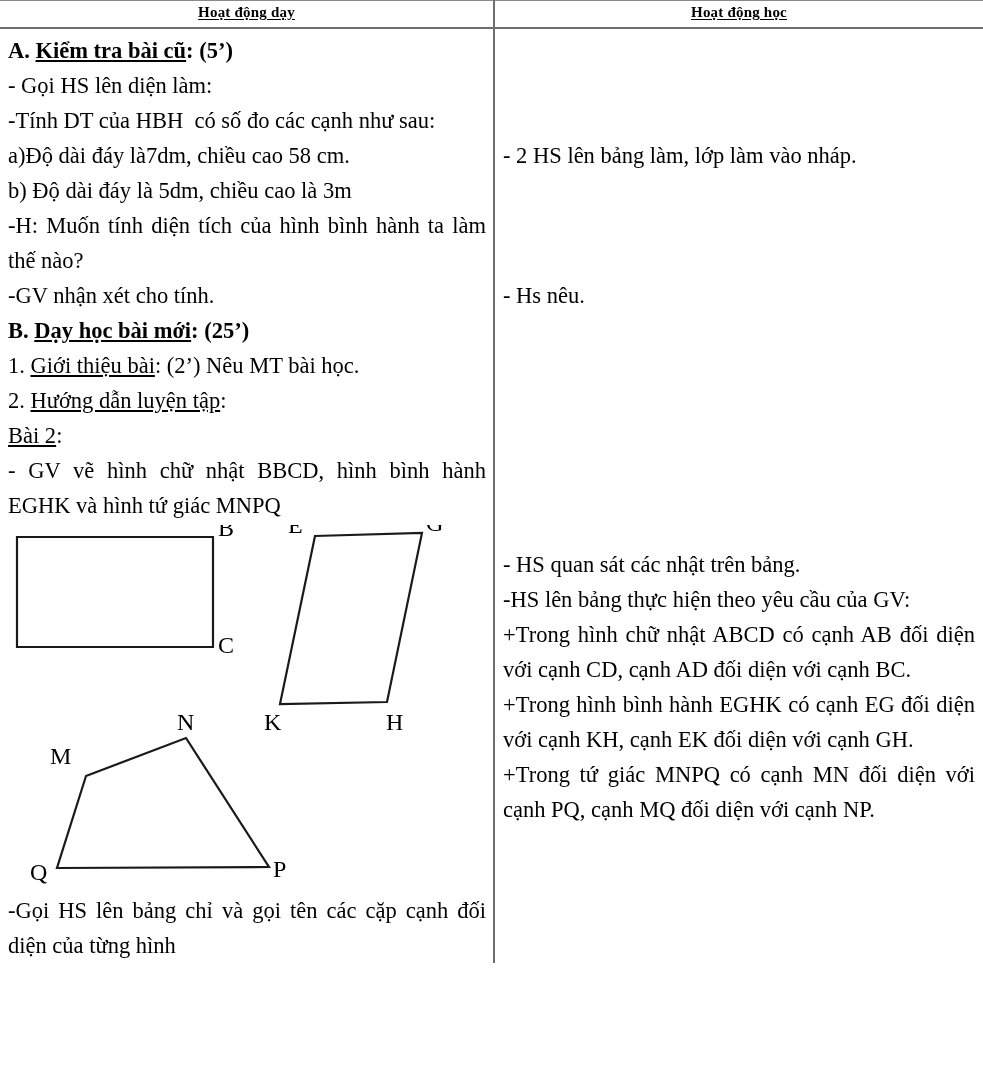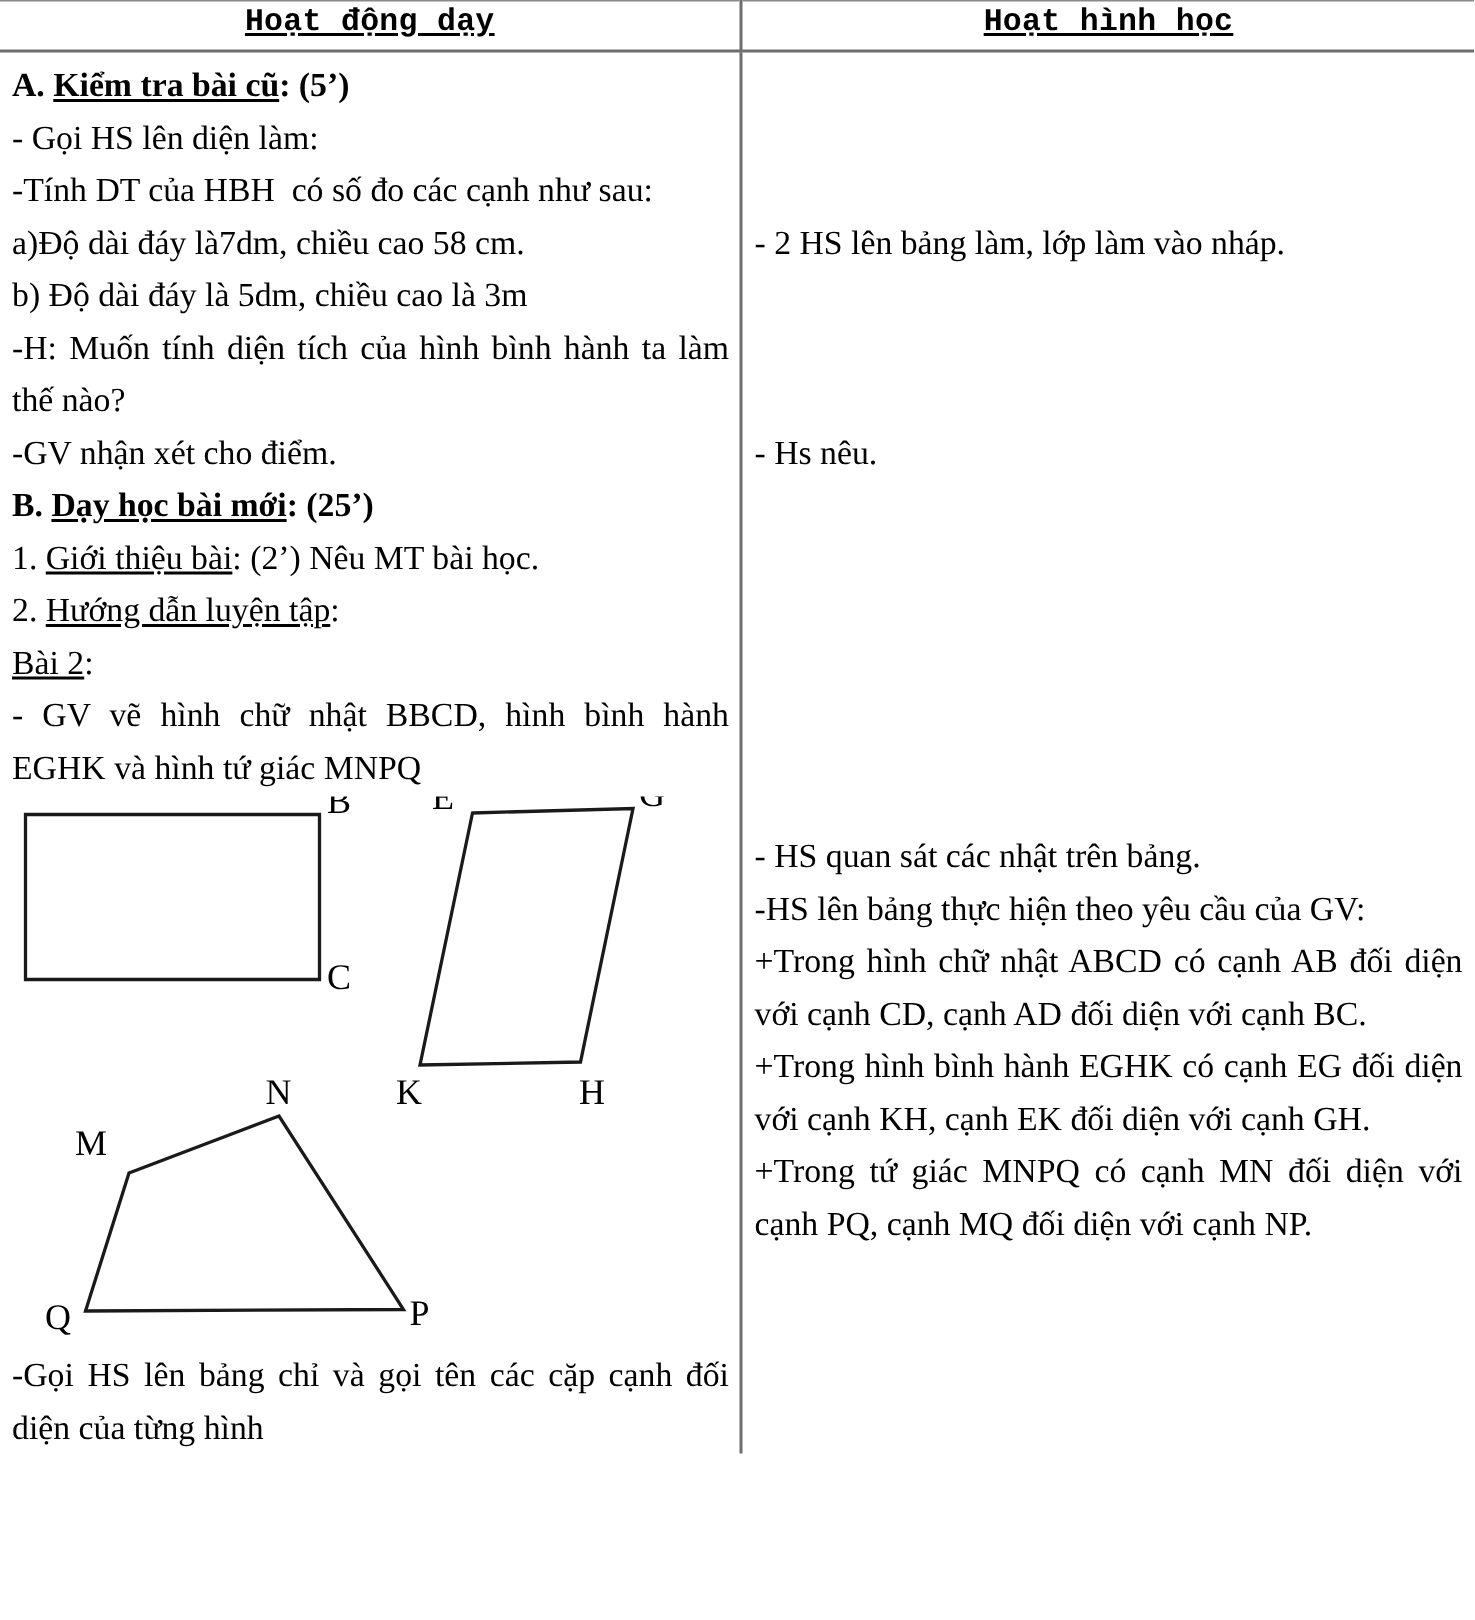--- a/index.html
+++ b/index.html
@@ -29,24 +29,23 @@
   .hdr-row th {
     border-top: 1px solid #8a8a8a;
     border-bottom: 2px solid #6e6e6e;
     padding: 3px 0 6px 0;
     vertical-align: middle;
   }
   .hdr-row th.left-head { border-right: 2px solid #6e6e6e; }
 
   .head-title {
     font-weight: bold;
-    font-size: 21px;
+    font-size: 15px;
     text-align: center;
     letter-spacing: 0.2px;
-    font-family: Liberation Mono, monospace;
   }
   .head-title span.ul { text-decoration: underline; text-underline-offset: 2px; }
 
   .body-row td {
     vertical-align: top;
     padding: 0;
   }
   .body-row td.left-cell {
     border-right: 2px solid #6e6e6e;
     padding: 4px 7px 0 8px;
@@ -94,35 +93,35 @@
     <colgroup>
         <col class="c-left">
         <col class="c-right">
       </colgroup>
     <tbody>
       <tr class="hdr-row">
         <th class="left-head">
           <div class="head-title"><span class="ul">Hoạt động dạy</span></div>
         </th>
         <th>
-          <div class="head-title"><span class="ul">Hoạt hình học</span></div>
+          <div class="head-title"><span class="ul">Hoạt động học</span></div>
         </th>
       </tr>
       <tr class="body-row">
 
         <td class="left-cell">
 
           <p class="ln b plain"><span>A. </span><span class="u">Kiểm tra bài cũ</span><span>: (5’)</span></p>
 
           <p class="ln plain">- Gọi HS lên diện làm:</p>
           <p class="ln">-Tính DT của HBH  có số đo các cạnh như sau:</p>
           <p class="ln plain">a)Độ dài đáy là7dm, chiều cao 58 cm.</p>
           <p class="ln plain">b) Độ dài đáy là 5dm, chiều cao là 3m</p>
           <p class="ln">-H: Muốn tính diện tích của hình bình hành ta làm thế nào?</p>
-          <p class="ln plain">-GV nhận xét cho điểm.</p>
+          <p class="ln plain">-GV nhận xét cho tính.</p>
 
           <p class="ln b plain"><span>B. </span><span class="u">Dạy học bài mới</span><span>: (25’)</span></p>
 
           <p class="ln plain"><span>1. </span><span class="u">Giới thiệu bài</span><span>: (2’) Nêu MT bài học.</span></p>
 
           <p class="ln plain"><span>2. </span><span class="u">Hướng dẫn luyện tập</span><span>:</span></p>
 
           <p class="ln plain"><span class="u">Bài 2</span><span>:</span></p>
 
           <p class="ln">- GV vẽ hình chữ nhật BBCD, hình bình hành EGHK và hình tứ giác MNPQ</p>

